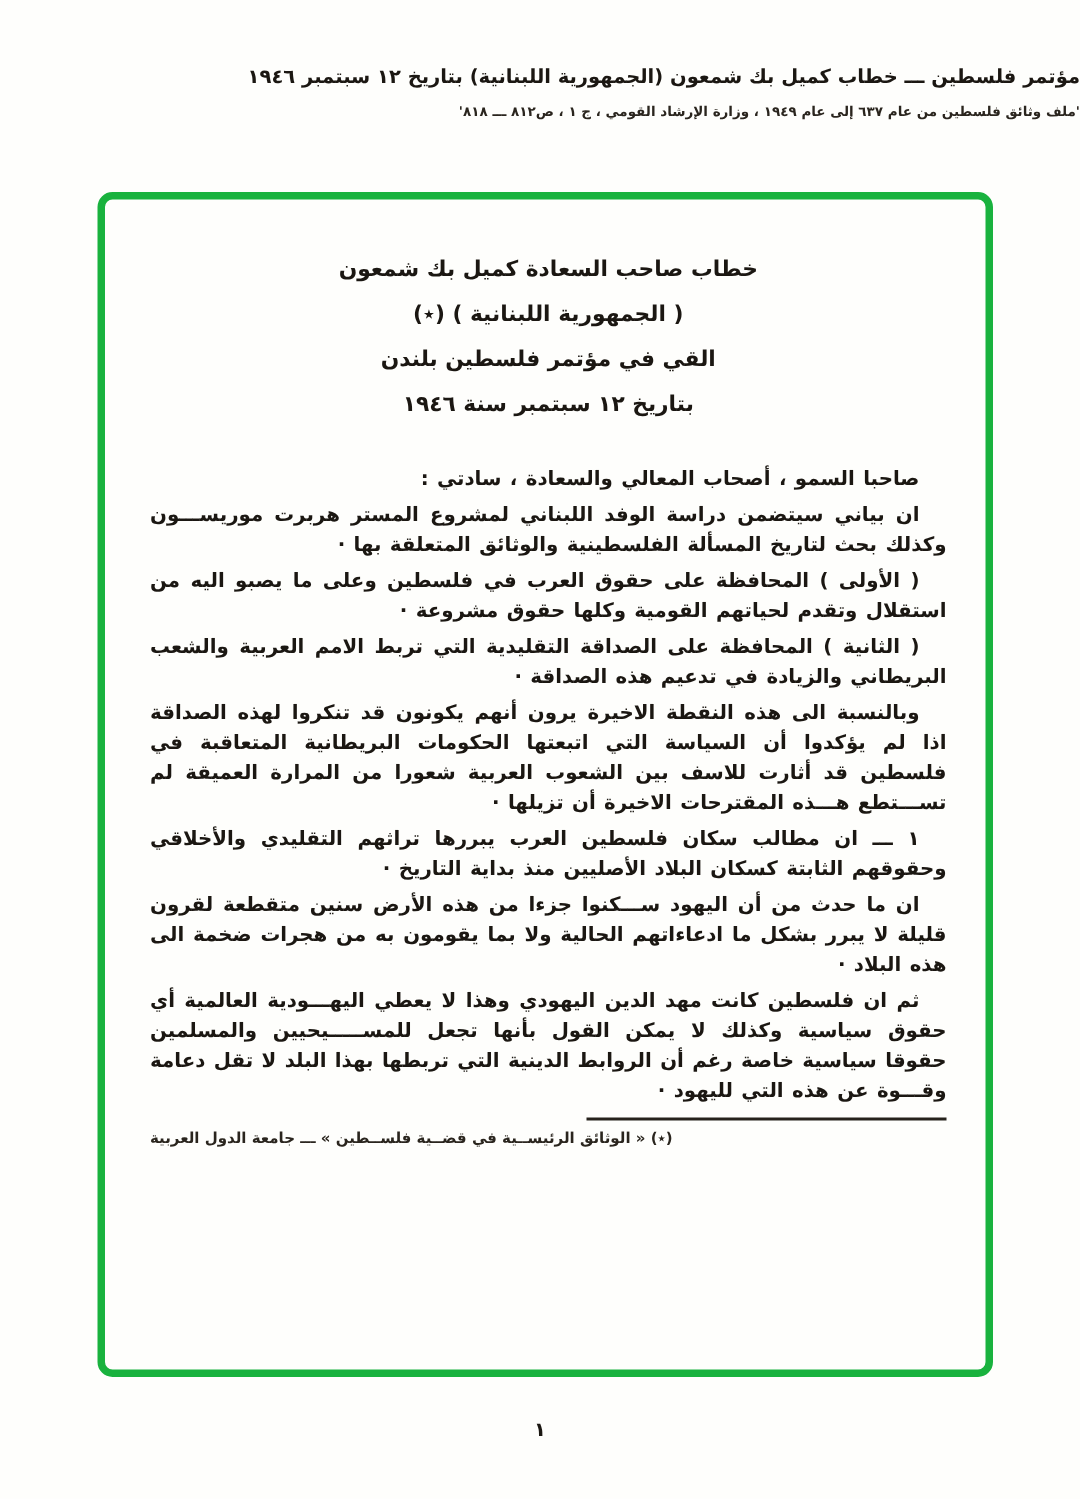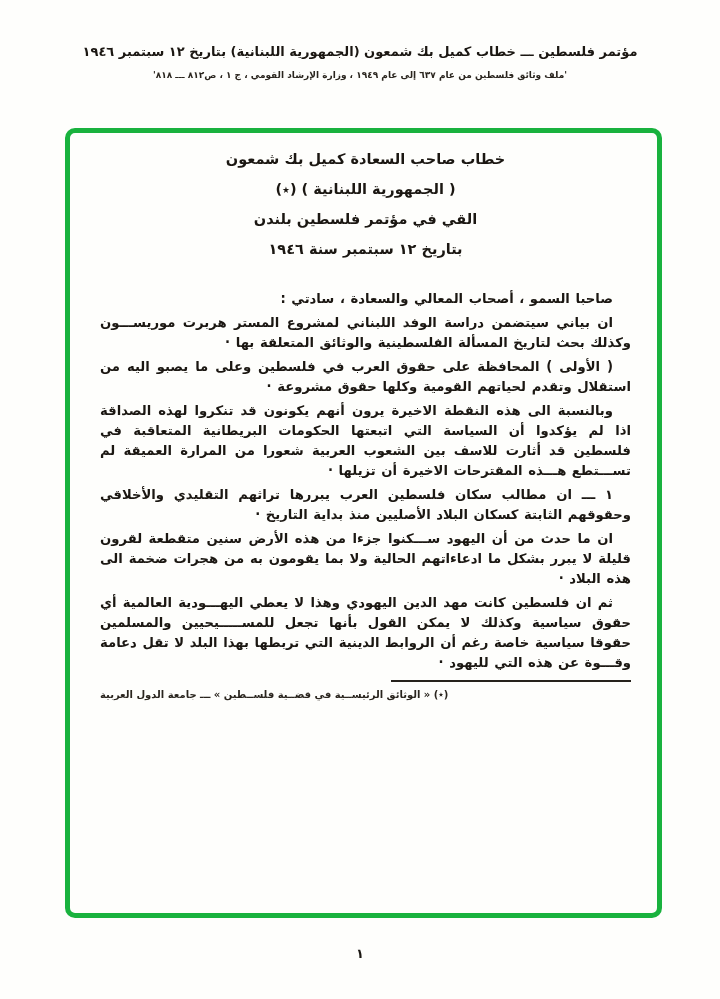--- a/index.html
+++ b/index.html
@@ -6,36 +6,36 @@
   .page{
     position:relative;
     width:720px;height:999px;
     background:#fefefc;
     font-family:"DejaVu Sans", sans-serif;
     color:#1b1712;
     overflow:hidden;
   }
   .header{
     position:absolute;top:44px;left:0;right:0;
-    text-align:center;direction:rtl;
+    direction:rtl;
   }
   .header-line1{font-size:13px;font-weight:700;letter-spacing:0;}
   .header-line2{font-size:9px;font-weight:700;margin-top:11px;color:#2a251e;}
   .greenbox{
     position:absolute;left:65px;top:128px;
     box-sizing:border-box;
     width:597px;height:790px;
     border:5px solid #19b23e;
     border-radius:10px;
     padding:16px 26px 0 30px;
     direction:rtl;
   }
   .titleblock{
     text-align:center;
-    margin-top:1px;
+    margin-top:22px;
   }
   .title-line{
     font-size:14.5px;font-weight:700;
     margin-bottom:11px;line-height:19px;
   }
   .docbody{margin-top:30px;}
   .docbody p{
     font-size:13.2px;font-weight:700;
     line-height:20px;
     margin:0 0 4px 0;
@@ -75,20 +75,21 @@
     <div class="titleblock">
         <div class="title-line">خطاب صاحب السعادة كميل بك شمعون</div>
         <div class="title-line">( الجمهورية اللبنانية ) (٭)</div>
         <div class="title-line">القي في مؤتمر فلسطين بلندن</div>
         <div class="title-line">بتاريخ ١٢ سبتمبر سنة ١٩٤٦</div>
       </div>
     <div class="docbody">
         <p>صاحبا السمو ، أصحاب المعالي والسعادة ، سادتي :</p>
         <p>ان بياني سيتضمن دراسة الوفد اللبناني لمشروع المستر هربرت موريســـون وكذلك بحث لتاريخ المسألة الفلسطينية والوثائق المتعلقة بها ·</p>
         <p>( الأولى ) المحافظة على حقوق العرب في فلسطين وعلى ما يصبو اليه من استقلال وتقدم لحياتهم القومية وكلها حقوق مشروعة ·</p>
+        <p>( الثانية ) المحافظة على الصداقة التقليدية التي تربط الامم العربية والشعب البريطاني والزيادة في تدعيم هذه الصداقة ·</p>
         <p>وبالنسبة الى هذه النقطة الاخيرة يرون أنهم يكونون قد تنكروا لهذه الصداقة اذا لم يؤكدوا أن السياسة التي اتبعتها الحكومات البريطانية المتعاقبة في فلسطين قد أثارت للاسف بين الشعوب العربية شعورا من المرارة العميقة لم تســـتطع هـــذه المقترحات الاخيرة أن تزيلها ·</p>
         <p>١ ـــ ان مطالب سكان فلسطين العرب يبررها تراثهم التقليدي والأخلاقي وحقوقهم الثابتة كسكان البلاد الأصليين منذ بداية التاريخ ·</p>
         <p>ان ما حدث من أن اليهود ســـكنوا جزءا من هذه الأرض سنين متقطعة لقرون قليلة لا يبرر بشكل ما ادعاءاتهم الحالية ولا بما يقومون به من هجرات ضخمة الى هذه البلاد ·</p>
         <p>ثم ان فلسطين كانت مهد الدين اليهودي وهذا لا يعطي اليهـــودية العالمية أي حقوق سياسية وكذلك لا يمكن القول بأنها تجعل للمســـــيحيين والمسلمين حقوقا سياسية خاصة رغم أن الروابط الدينية التي تربطها بهذا البلد لا تقل دعامة وقـــوة عن هذه التي لليهود ·</p>
       </div>
     <div class="footrule"></div>
     <div class="footnote">(٭) « الوثائق الرئيســية في قضــية فلســطين » ـــ جامعة الدول العربية</div>
   </div>
 
   <div class="pagenum">١</div>

